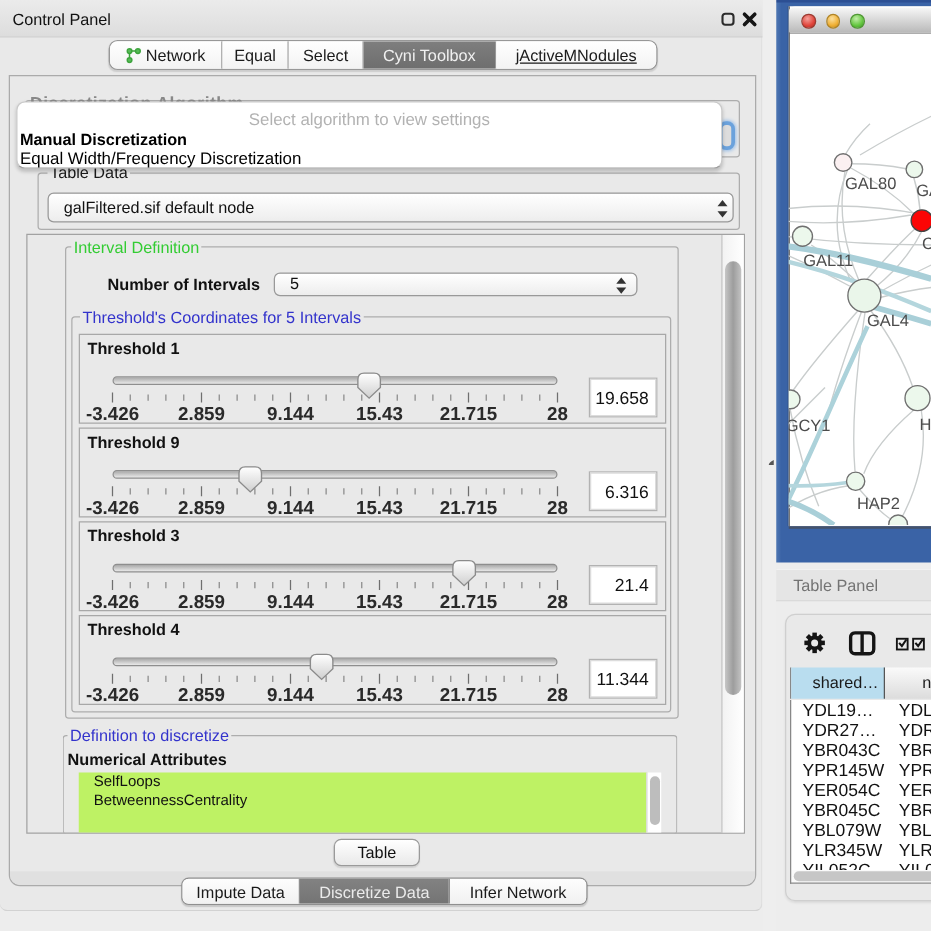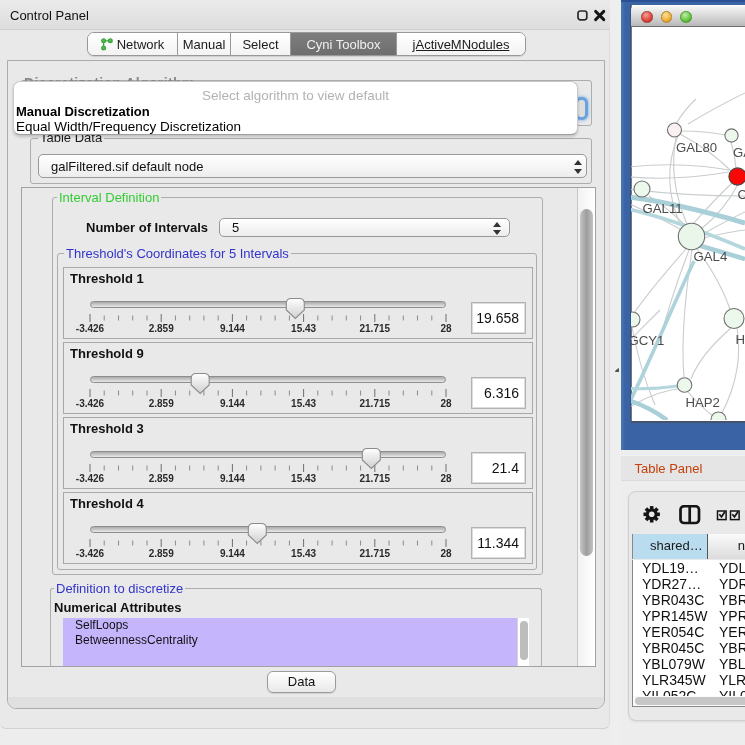--- a/index.html
+++ b/index.html
@@ -34,25 +34,25 @@
 #viewport { position:absolute; left:21px; top:187px; width:575px; height:480px; border:1px solid #a2a2a2; background:#e9e9e9; }
 #vsb { position:absolute; left:577px; top:188px; width:18px; height:478px; background:linear-gradient(to right,#f2f2f2,#ffffff); border-left:1px solid #c6c6c6; }
 #vsb .th { position:absolute; left:2px; top:21px; width:13px; height:347px; border-radius:6.5px; background:linear-gradient(to right,#c6c6c6,#9d9d9d 50%,#c2c2c2); }
 
 
 #rows { position:absolute; left:63px; top:267px; width:470px; height:297px; }
 .trow { position:absolute; left:0; width:470px; height:72px; border:1px solid #a8a8a8; background:#e9e9e9; }
 .ttitle { position:absolute; left:6px; top:3px; font-size:13px; font-weight:bold; color:#111; }
 .track { position:absolute; left:26px; top:33px; width:356px; height:7px; border:1px solid #8e8e8e; border-radius:4px; background:linear-gradient(#a9a9a9,#e9e9e9); }
 .ticks { position:absolute; left:0; top:0; }
-.tl { position:absolute; top:55px; width:60px; text-align:center; font-size:10px; font-weight:bold; color:#2a2a2a; }
+.tl { position:absolute; top:55px; width:60px; text-align:center; font-size:15px; font-weight:bold; color:#2a2a2a; }
 .vbox { position:absolute; left:407px; top:33.5px; width:55px; height:32px; background:#fff; border:1px solid #b2b2b2; box-shadow:inset 0 0 0 1px #dcdcdc; font-size:14px; color:#111; text-align:right; line-height:30px; padding-right:6px; }
 
 
-#attrlist { position:absolute; left:63px; top:618px; width:455px; height:48px; background:#c4b5fd; font-size:12px; color:#111; overflow:hidden; }
+#attrlist { position:absolute; left:63px; top:618px; width:455px; height:48px; background:#bef264; font-size:12px; color:#111; overflow:hidden; }
 #attrlist div { padding-left:12px; height:14.5px; line-height:14.5px; }
 #alsb { position:absolute; left:517px; top:618px; width:12px; height:48px; background:#fff; border-left:1px solid #d5d5d5; }
 #alsb .th { position:absolute; left:1.5px; top:3px; width:8.5px; height:39px; border-radius:4.5px; background:#bdbdbd; }
 
 
 #apply { position:absolute; left:267px; top:671px; width:69px; height:22px; border:1px solid #9a9a9a; border-radius:6px; background:linear-gradient(#ffffff,#e9e9e9); font-size:13px; color:#111; text-align:center; line-height:20px; box-shadow:0 1px 1px rgba(0,0,0,0.1); }
 
 
 #btabs { position:absolute; left:145px; top:702px; height:22px; display:flex; border:1px solid #8f8f8f; border-radius:6px; overflow:hidden; background:#fff; font-size:13px; color:#1a1a1a; box-shadow:0 1px 1px rgba(0,0,0,0.15); }
 #btabs .seg { display:flex; align-items:center; justify-content:center; background:linear-gradient(#fdfdfd,#f1f1f1); border-right:1px solid #8f8f8f; }
@@ -68,21 +68,21 @@
 
 #bluebg { position:absolute; left:620px; top:0; width:125px; height:450px; background:linear-gradient(to right,#537bb5,#3a63a6 5px); }
 #divider { position:absolute; left:610px; top:0; width:10.5px; height:745px; background:#eeeeee; }
 #netwin { position:absolute; left:631px; top:5px; width:114px; height:415.5px; background:#fff; border-left:1px solid #777; box-shadow:-1px 0 0 rgba(0,0,0,0.15); }
 #nettitle { position:absolute; left:631px; top:5px; width:114px; height:22px; background:linear-gradient(#f7f7f7,#b9b9b9); border-bottom:1px solid #6e6e6e; border-top-left-radius:5px; border-top:1px solid #fcfcfc;}
 .light { position:absolute; top:11.4px; width:11.5px; height:11.5px; border-radius:50%; }
 #netbottom { position:absolute; left:631px; top:420.5px; width:114px; height:2.5px; background:#45536b; }
 
 
 #tpbar { position:absolute; left:620.5px; top:455px; width:124.5px; height:26px; background:#e5e5e5; border-top:1px solid #f2f2f2; border-bottom:1px solid #dadada; }
-#tpbar .t { position:absolute; left:14px; top:5px; font-size:13px; color:#c2410c; }
+#tpbar .t { position:absolute; left:14px; top:5px; font-size:13px; color:#737373; }
 #tpanel { position:absolute; left:628px; top:491px; width:125px; height:230px; background:#e9e9e9; border:1px solid #cfcfcf; border-radius:8px; box-shadow:0 1px 2px rgba(0,0,0,0.08); }
 #thead { position:absolute; left:632px; top:534px; width:113px; height:25px; display:flex; font-size:13px; color:#1a1a1a; border-left:1px solid #888; }
 #thead .h1 { width:75.5px; background:#b9ddef; border-right:1px solid #555; text-align:right; padding-right:4px; line-height:24px; }
 #thead .h2 { flex:1; background:linear-gradient(#fafafa,#dcdcdc); padding-left:30px; line-height:24px; }
 #tbody { position:absolute; left:632px; top:559.5px; width:113px; height:136px; background:#fff; border-left:1px solid #888; overflow:hidden; font-size:14px; color:#111; }
 .trr { height:16.1px; line-height:16.1px; white-space:nowrap; }
 .trr .c1 { display:inline-block; padding-left:9px; width:77px; }
 .trr .c2 { display:inline-block; padding-left:9px; }
 #hsb { position:absolute; left:632px; top:695.5px; width:113px; height:11.5px; background:#fafafa; border-left:1px solid #888; border-bottom:1px solid #888;}
 #hsb .th { position:absolute; left:2px; top:1.5px; width:120px; height:8px; border-radius:4px; background:#c6c6c6; }
@@ -208,21 +208,21 @@
   </svg>
   <div id="tabs">
     <div class="seg" style="width:90px;"><svg width="12" height="13" viewBox="0 0 12 13" style="margin-right:4px;">
             <g stroke="#3da43d" stroke-width="1.2" fill="#57bb57">
               <circle cx="2.6" cy="2.8" r="1.9"></circle>
               <circle cx="2.6" cy="10" r="1.9"></circle>
               <circle cx="9.3" cy="2.8" r="1.9"></circle>
               <path d="M2.6,4.7 v3.4 M4.4,2.8 h3" fill="none"></path>
             </g>
           </svg>Network</div>
-    <div class="seg" style="width:53px;">Manual</div>
+    <div class="seg" style="width:53px;">Equal</div>
     <div class="seg" style="width:60px;">Select</div>
     <div class="seg sel" style="width:106px;">Cyni Toolbox</div>
     <div class="seg" style="width:128px;">jActiveMNodules</div>
   </div>
   <div id="cpanel"></div>
   <div id="cpanel-bottom"></div>
 
   
   <div class="group" style="left:20px;top:80px;width:572px;height:46px;"></div>
   <div class="abs" style="left:24px;top:74px;width:240px;height:8px;overflow:hidden;">
@@ -433,25 +433,30 @@
   <div class="glabel" style="left:54px;top:581.5px;color:#3333cc;">Definition to discretize</div>
   <div class="abs" style="left:54px;top:599.5px;font-size:13px;font-weight:bold;color:#111;">Numerical Attributes</div>
   <div id="attrlist">
     <div>SelfLoops</div>
     <div>BetweennessCentrality</div>
   </div>
   <div id="alsb">
         <div class="th"></div>
       </div>
 
-  <div id="apply">Data</div>
+  <div id="apply">Table</div>
+  <div id="btabs">
+    <div class="seg" style="width:94px;">Impute Data</div>
+    <div class="seg sel" style="width:120px;">Discretize Data</div>
+    <div class="seg" style="width:109px;">Infer Network</div>
+  </div>
 
   
   <div id="popup">
-    <div class="hint">Select algorithm to view default</div>
+    <div class="hint">Select algorithm to view settings</div>
     <div class="it1">Manual Discretization</div>
     <div class="it2">Equal Width/Frequency Discretization</div>
   </div>
  </div>
 
  <svg class="abs" style="left:613px;top:367px;" width="8" height="10" viewBox="0 0 8 10">
       <path d="M6,1 Q2,3 2,5 L6,5 z" fill="#555"></path>
     </svg>
 
 </div>

